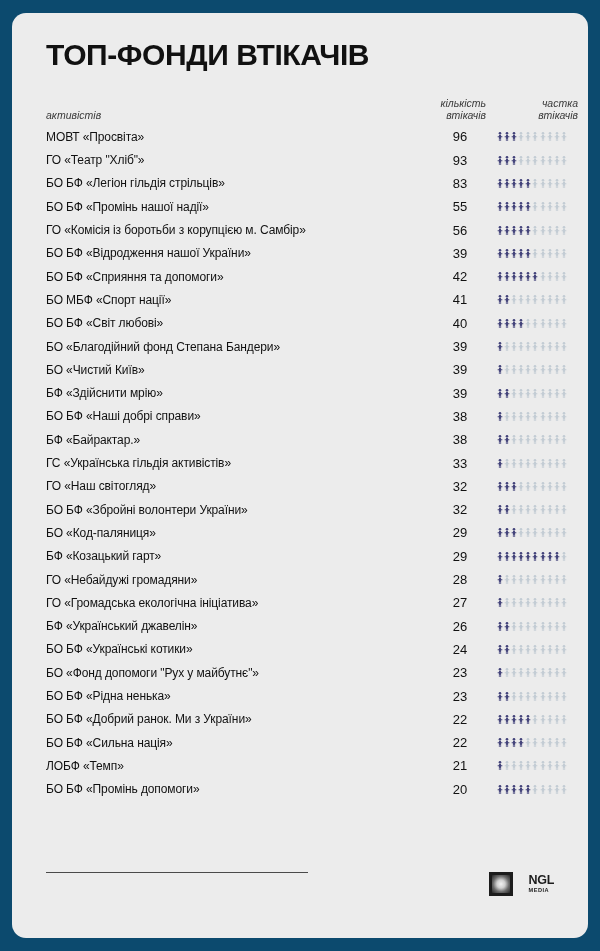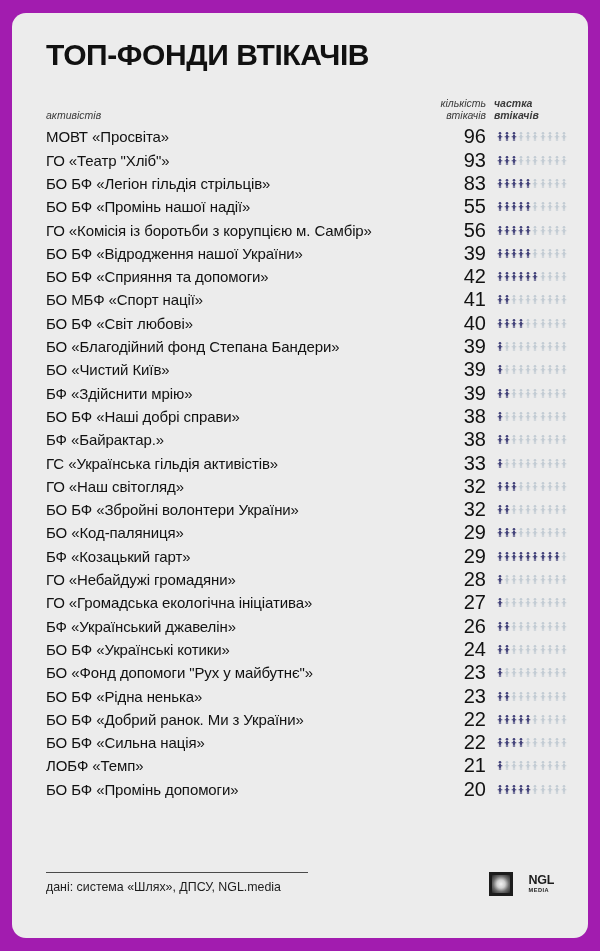--- a/index.html
+++ b/index.html
@@ -4,21 +4,21 @@
 <style>
   html,body{margin:0;padding:0;}
   body{
     width:600px;height:951px;
     background:#fdec00;
     font-family:"Liberation Sans","DejaVu Sans",sans-serif;
     overflow:hidden;
   }
   .frame{
     position:absolute;left:0;top:0;width:600px;height:951px;
-    background:#a21caf;
+    background:#0c4a6e;
     box-sizing:border-box;
     padding:13px 12px 13px 12px;
   }
   .card{
     width:100%;height:100%;
     background:#ececec;
     border-radius:14px;
     box-sizing:border-box;
     padding:26px 34px 0 34px;
     position:relative;
@@ -56,39 +56,39 @@
     font-style:italic;
     font-size:10.5px;
     font-weight:normal;
     color:#3a3a3a;
     padding:0 0 4px 0;
     vertical-align:bottom;
     line-height:1.18;
   }
   th.h-org{text-align:left;}
   th.h-num{text-align:right;padding-right:8px;}
-  th.h-share{text-align:left;font-weight:bold;}
+  th.h-share{text-align:right;}
   th .hl{display:block;}
 
   tbody td{
     padding:0;
     height:23.3px;
     vertical-align:middle;
   }
   td.org{
-    font-size:15px;
+    font-size:12px;
     color:#111;
     text-align:left;
     white-space:nowrap;
     letter-spacing:-0.1px;
   }
   td.num{
-    font-size:20px;
+    font-size:13px;
     color:#111;
-    text-align:right;
+    text-align:center;
     padding-right:8px;
   }
   td.share{text-align:left;}
 
   .people{
     display:flex;
     gap:1.1px;
     align-items:center;
     justify-content:flex-start;
     padding-left:3px;
@@ -1555,21 +1555,20 @@
                   <path d="M6 5.4c-1.5 0-2.2.9-2.2 2.1v1.1H1.3v1.7h2.5V18h1.5v-4.6h1.4V18h1.5v-7.7h2.5V8.6H8.2V7.5c0-1.2-.7-2.1-2.2-2.1z" fill="#c3ccd4"></path>
                 </svg>
               </div>
             </td>
           </tr>
         </tbody>
     </table>
 
     <div class="footer">
       <div class="rule"></div>
-      <div class="source">дані: система «Шлях», ДПСУ, NGL.media</div>
       <div class="logo">
         <div class="logo-mark"></div>
         <div class="logo-text">
           <span class="logo-ngl">NGL</span>
           <span class="logo-media">MEDIA</span>
         </div>
       </div>
     </div>
 
   </div>

